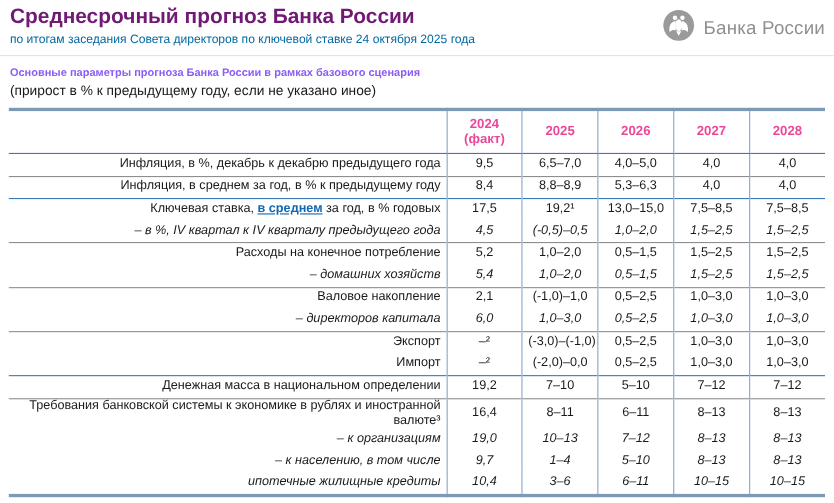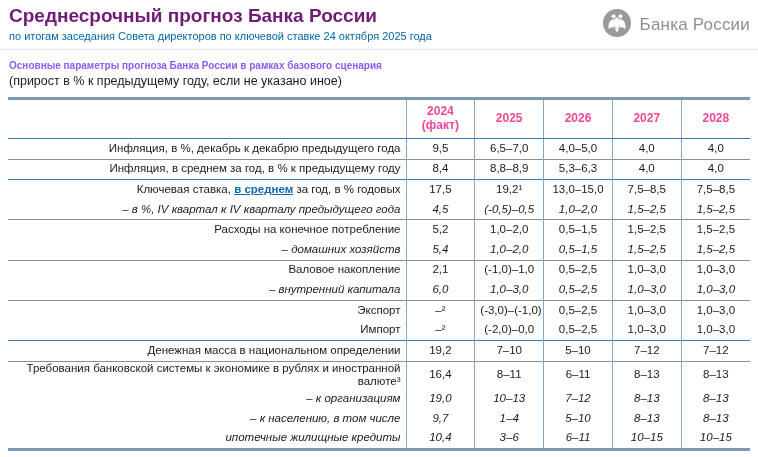--- a/index.html
+++ b/index.html
@@ -158,21 +158,21 @@
       </tr>
       <tr class="sep-gray rowstyle-normal">
         <td class="col-label">Валовое накопление</td>
         <td class="col-val">2,1</td>
         <td class="col-val">(-1,0)–1,0</td>
         <td class="col-val">0,5–2,5</td>
         <td class="col-val">1,0–3,0</td>
         <td class="col-val">1,0–3,0</td>
       </tr>
       <tr class="sep-none rowstyle-sub">
-        <td class="col-label">– внутренний капитала</td>
+        <td class="col-label">– директоров капитала</td>
         <td class="col-val">6,0</td>
         <td class="col-val">1,0–3,0</td>
         <td class="col-val">0,5–2,5</td>
         <td class="col-val">1,0–3,0</td>
         <td class="col-val">1,0–3,0</td>
       </tr>
       <tr class="sep-gray rowstyle-normal">
         <td class="col-label">Экспорт</td>
         <td class="col-val">–²</td>
         <td class="col-val">(-3,0)–(-1,0)</td>

